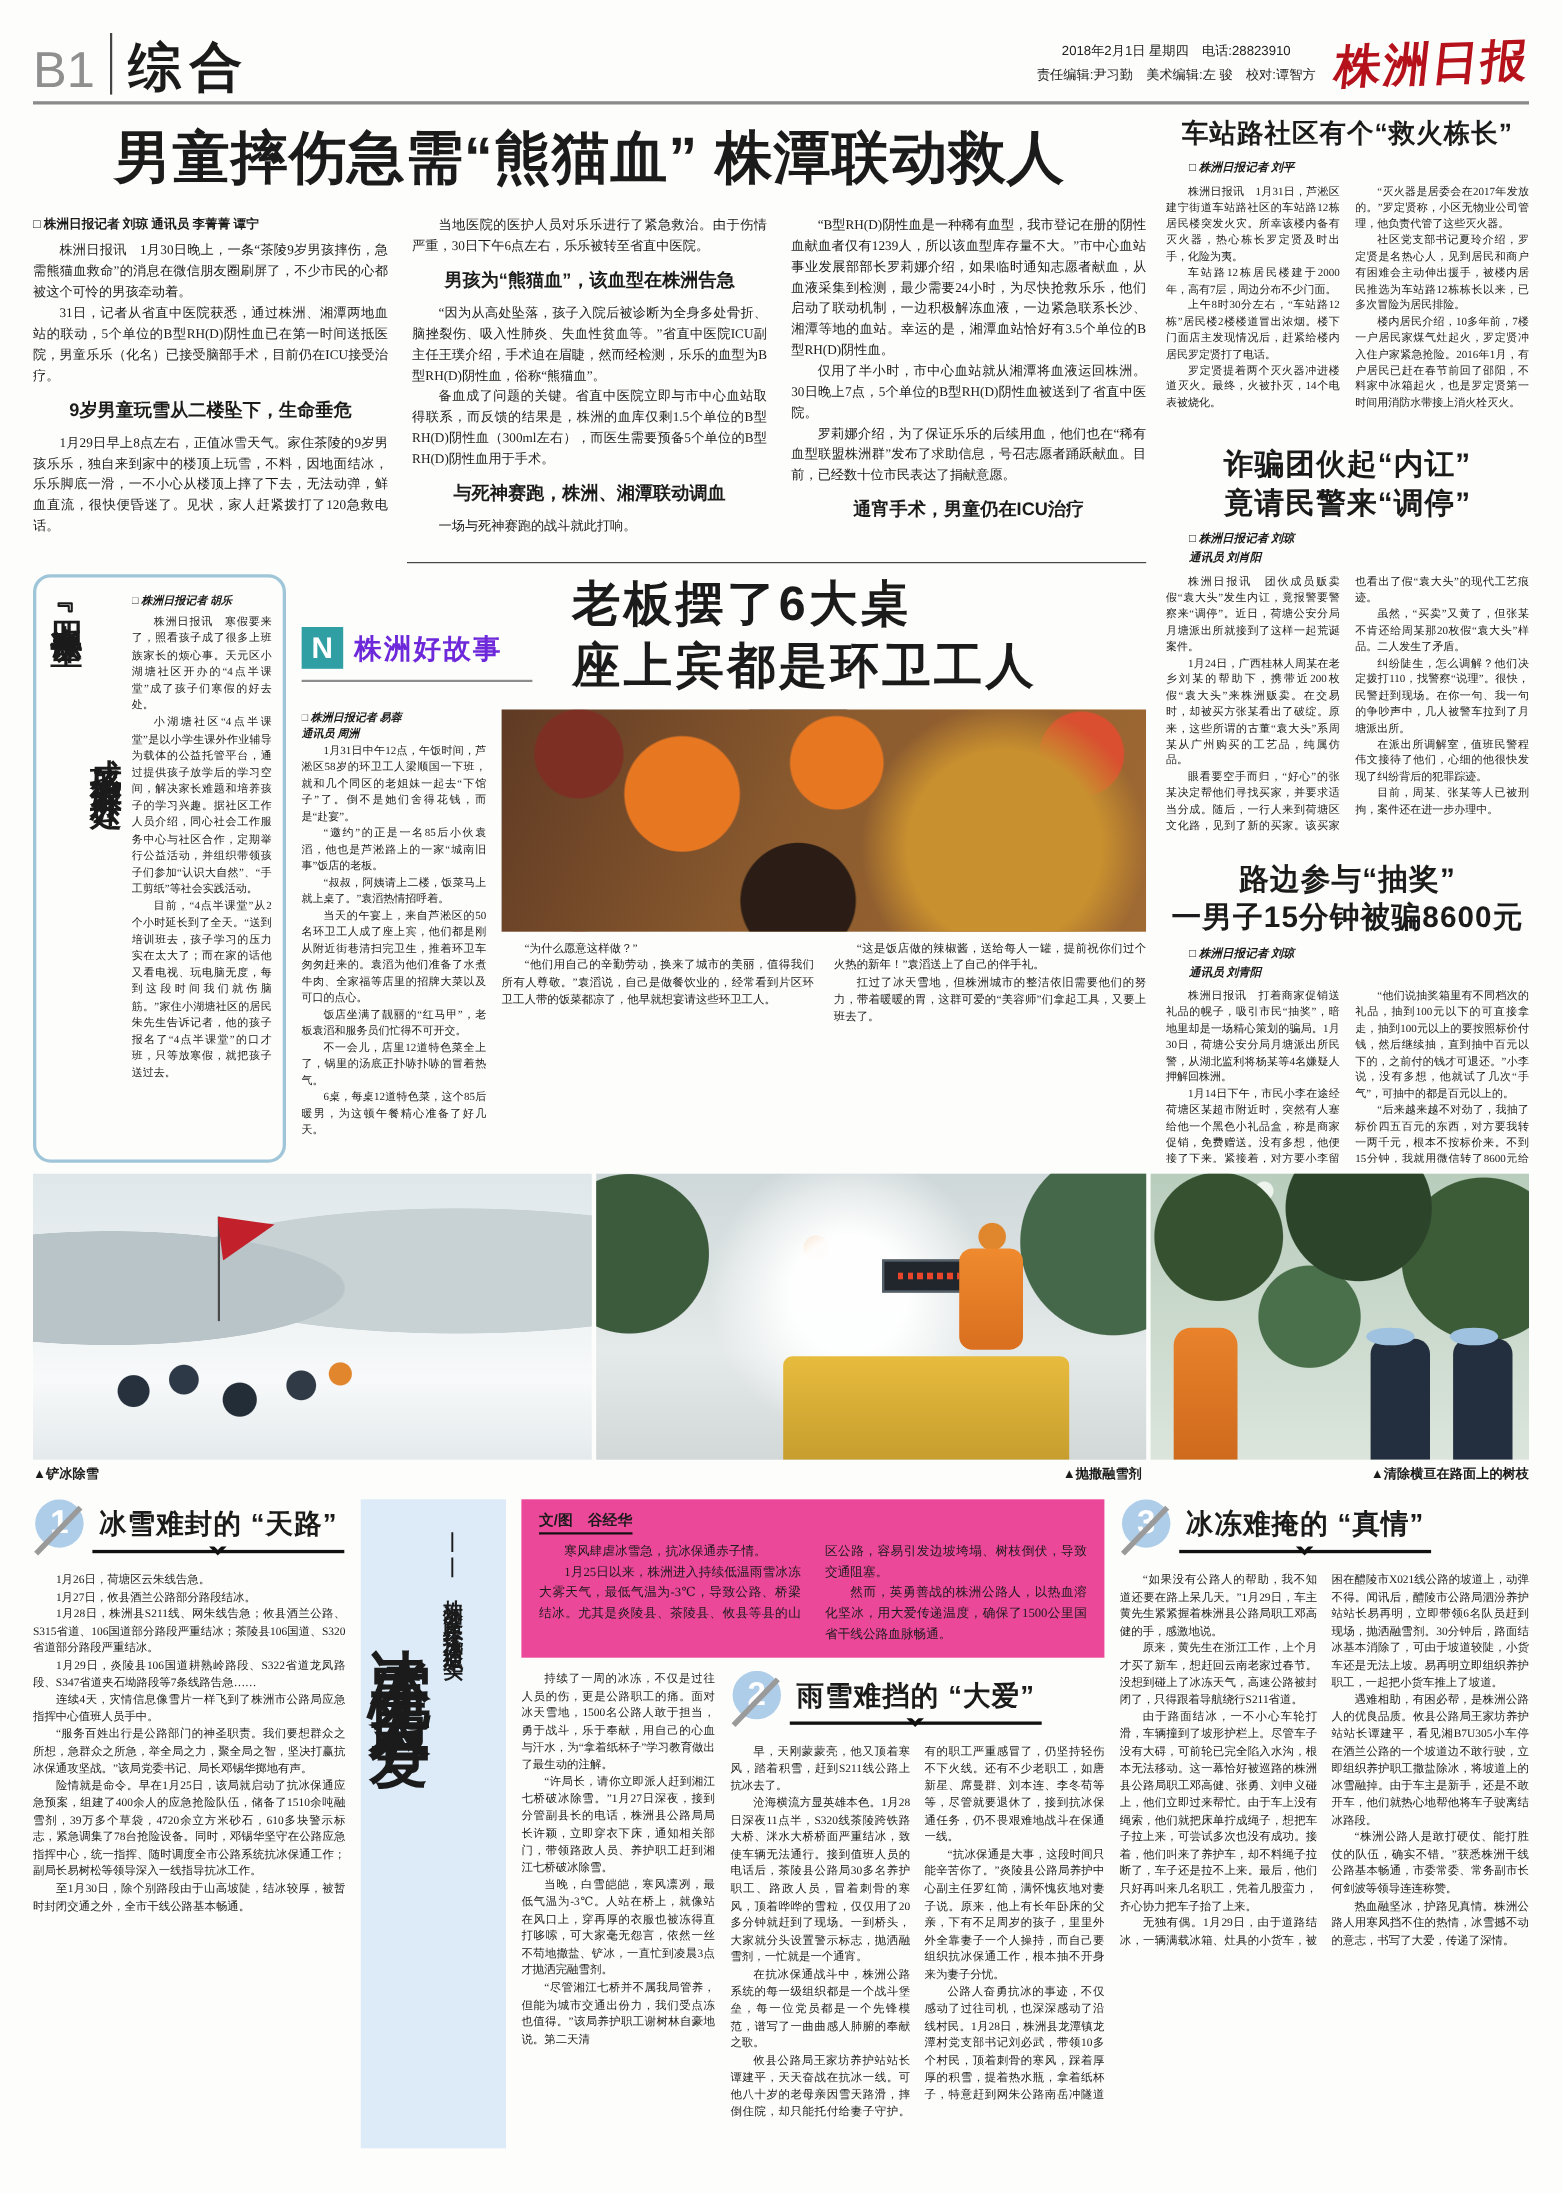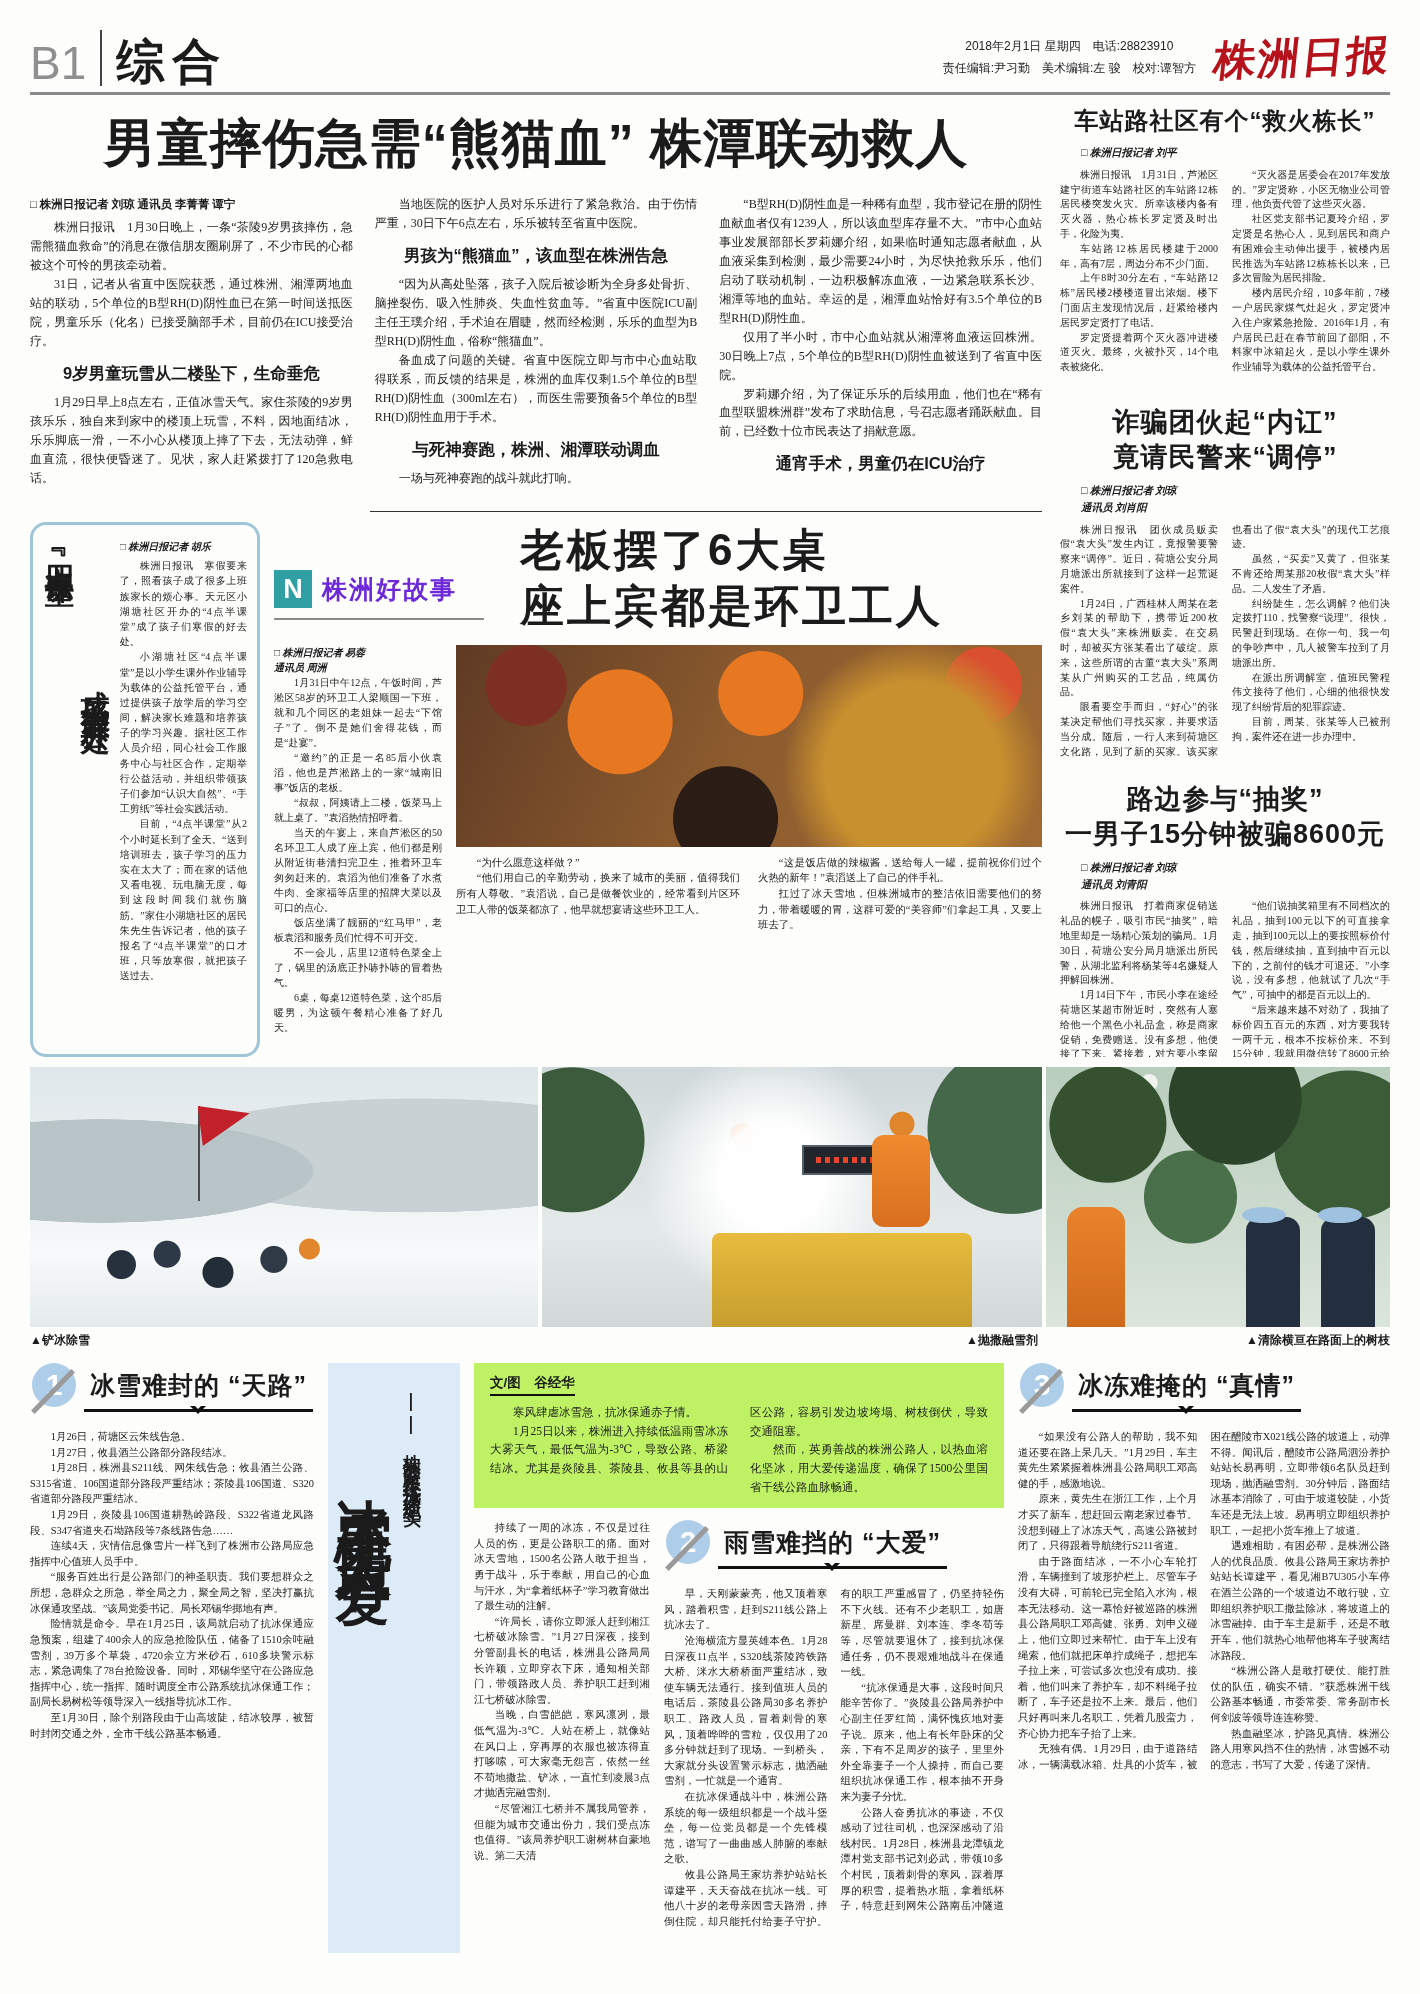--- a/index.html
+++ b/index.html
@@ -124,21 +124,21 @@
   .badge-slash { position:absolute; left:-6px; top:26px; width:58px; height:5px; background:#9a9a9a; transform:rotate(-46deg); z-index:2; }
   .sec-title { font-family:"Liberation Sans",sans-serif; font-weight:900; font-size:25px; letter-spacing:1px; border-bottom:3px solid #111; padding:6px 6px 7px; position:relative; white-space:nowrap; }
   .sec-title::after { content:''; position:absolute; left:50%; bottom:-13px; transform:translateX(-50%); border:8px solid transparent; border-top:8px solid #111; }
   .sec-title::before { content:''; position:absolute; left:50%; bottom:-8px; transform:translateX(-50%); border:8px solid transparent; border-top:8px solid #fdfdfc; z-index:1; }
   .sec-body { font-size:10.4px; line-height:1.5; text-align:justify; overflow:hidden; }
   .f-sec1 .sec-body { height:505px; }
   .f-strip { width:132px; background:#dcebf7; padding:14px 8px; writing-mode:vertical-lr; flex-shrink:0; }
   .v-title { font-family:"Liberation Sans",sans-serif; font-size:56px; font-weight:900; letter-spacing:12px; line-height:1; margin-top:76px; }
   .v-subtitle { font-family:"Liberation Sans",sans-serif; font-size:18px; font-weight:700; letter-spacing:5px; margin-left:8px; margin-top:16px; }
   .f-mid { width:530px; display:flex; flex-direction:column; flex-shrink:0; }
-  .f-intro { background:#bef264; padding:10px 16px 12px; margin-bottom:12px; }
+  .f-intro { background:#ec4899; padding:10px 16px 12px; margin-bottom:12px; }
   .f-credit { display:inline-block; font-family:"Liberation Sans",sans-serif; font-weight:bold; font-size:13.5px; border-bottom:2px solid #111; padding-bottom:2px; margin-bottom:7px; }
   .f-intro-cols { column-count:2; column-gap:22px; font-size:11.5px; line-height:1.62; text-align:justify; }
   .f-mid-body { display:flex; gap:14px; flex:1; overflow:hidden; }
   .f-leadcol { width:176px; font-size:10.4px; line-height:1.5; text-align:justify; overflow:hidden; flex-shrink:0; }
   .f-sec2 { flex:1; overflow:hidden; }
   .f-sec2 .sec-body { column-count:2; column-gap:13px; height:352px; }
   .f-sec3 { flex:1; overflow:hidden; }
   .f-sec3 .sec-body { column-count:2; column-gap:13px; height:500px; }
 </style>
 </head>
@@ -221,21 +221,21 @@
       <div class="rail-article">
         <div class="rail-title">车站路社区有个“救火栋长”</div>
         <div class="rail-byline">□ 株洲日报记者 刘平</div>
         <div class="rail-body rb1">
             <p class="para">株洲日报讯　1月31日，芦淞区建宁街道车站路社区的车站路12栋居民楼突发火灾。所幸该楼内备有灭火器，热心栋长罗定贤及时出手，化险为夷。</p>
             <p class="para">车站路12栋居民楼建于2000年，高有7层，周边分布不少门面。</p>
             <p class="para">上午8时30分左右，“车站路12栋”居民楼2楼楼道冒出浓烟。楼下门面店主发现情况后，赶紧给楼内居民罗定贤打了电话。</p>
             <p class="para">罗定贤提着两个灭火器冲进楼道灭火。最终，火被扑灭，14个电表被烧化。</p>
             <p class="para">“灭火器是居委会在2017年发放的。”罗定贤称，小区无物业公司管理，他负责代管了这些灭火器。</p>
             <p class="para">社区党支部书记夏玲介绍，罗定贤是名热心人，见到居民和商户有困难会主动伸出援手，被楼内居民推选为车站路12栋栋长以来，已多次冒险为居民排险。</p>
-            <p class="para">楼内居民介绍，10多年前，7楼一户居民家煤气灶起火，罗定贤冲入住户家紧急抢险。2016年1月，有户居民已赶在春节前回了邵阳，不料家中冰箱起火，是以小学生课外作业辅导为载体的公益托管平台。</p>
+            <p class="para">楼内居民介绍，10多年前，7楼一户居民家煤气灶起火，罗定贤冲入住户家紧急抢险。2016年1月，有户居民已赶在春节前回了邵阳，不料家中冰箱起火，也是罗定贤第一时间用消防水带接上消火栓灭火。</p>
           </div>
       </div>
       <div class="rail-article">
         <div class="rail-title rail-title-2line">
           <div>诈骗团伙起“内讧”</div>
           <div>竟请民警来“调停”</div>
         </div>
         <div class="rail-byline">□ 株洲日报记者 刘琼</div>
         <div class="rail-byline">通讯员 刘肖阳</div>
         <div class="rail-body rb2">

